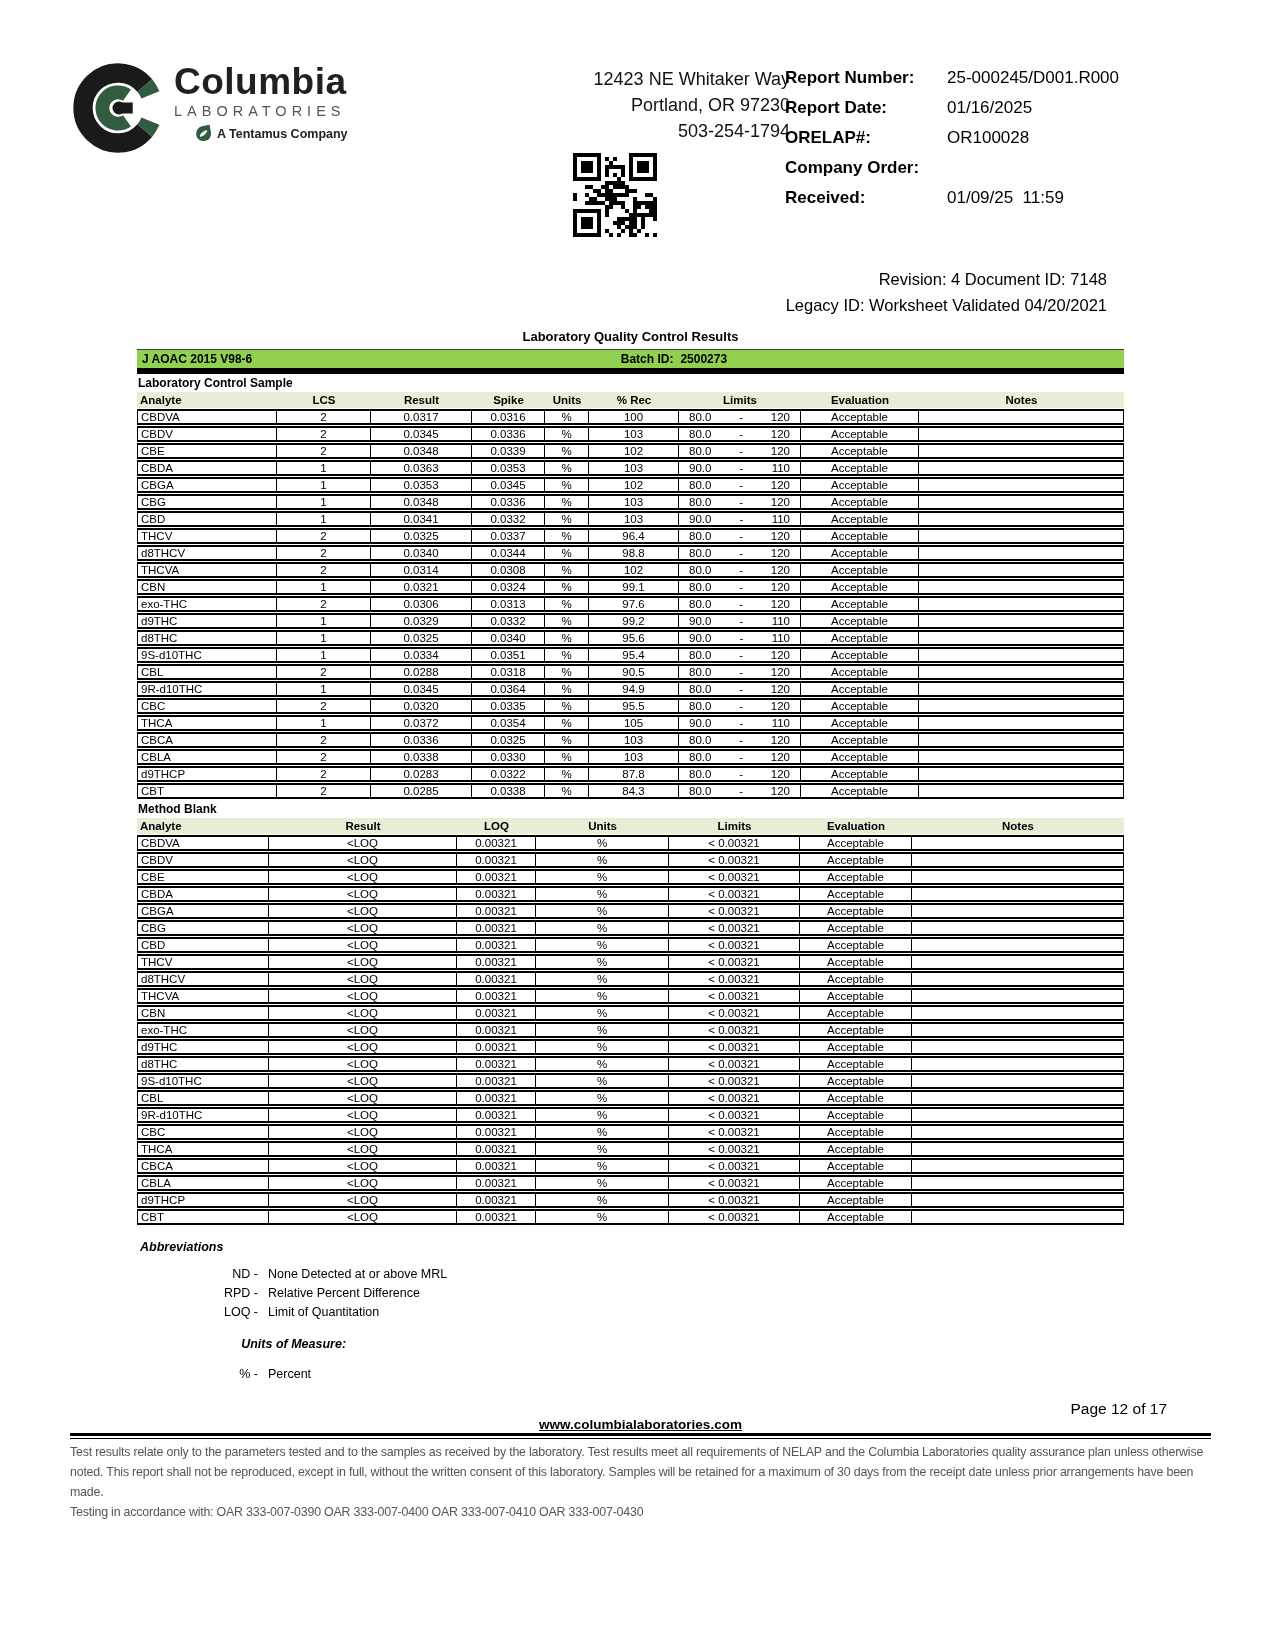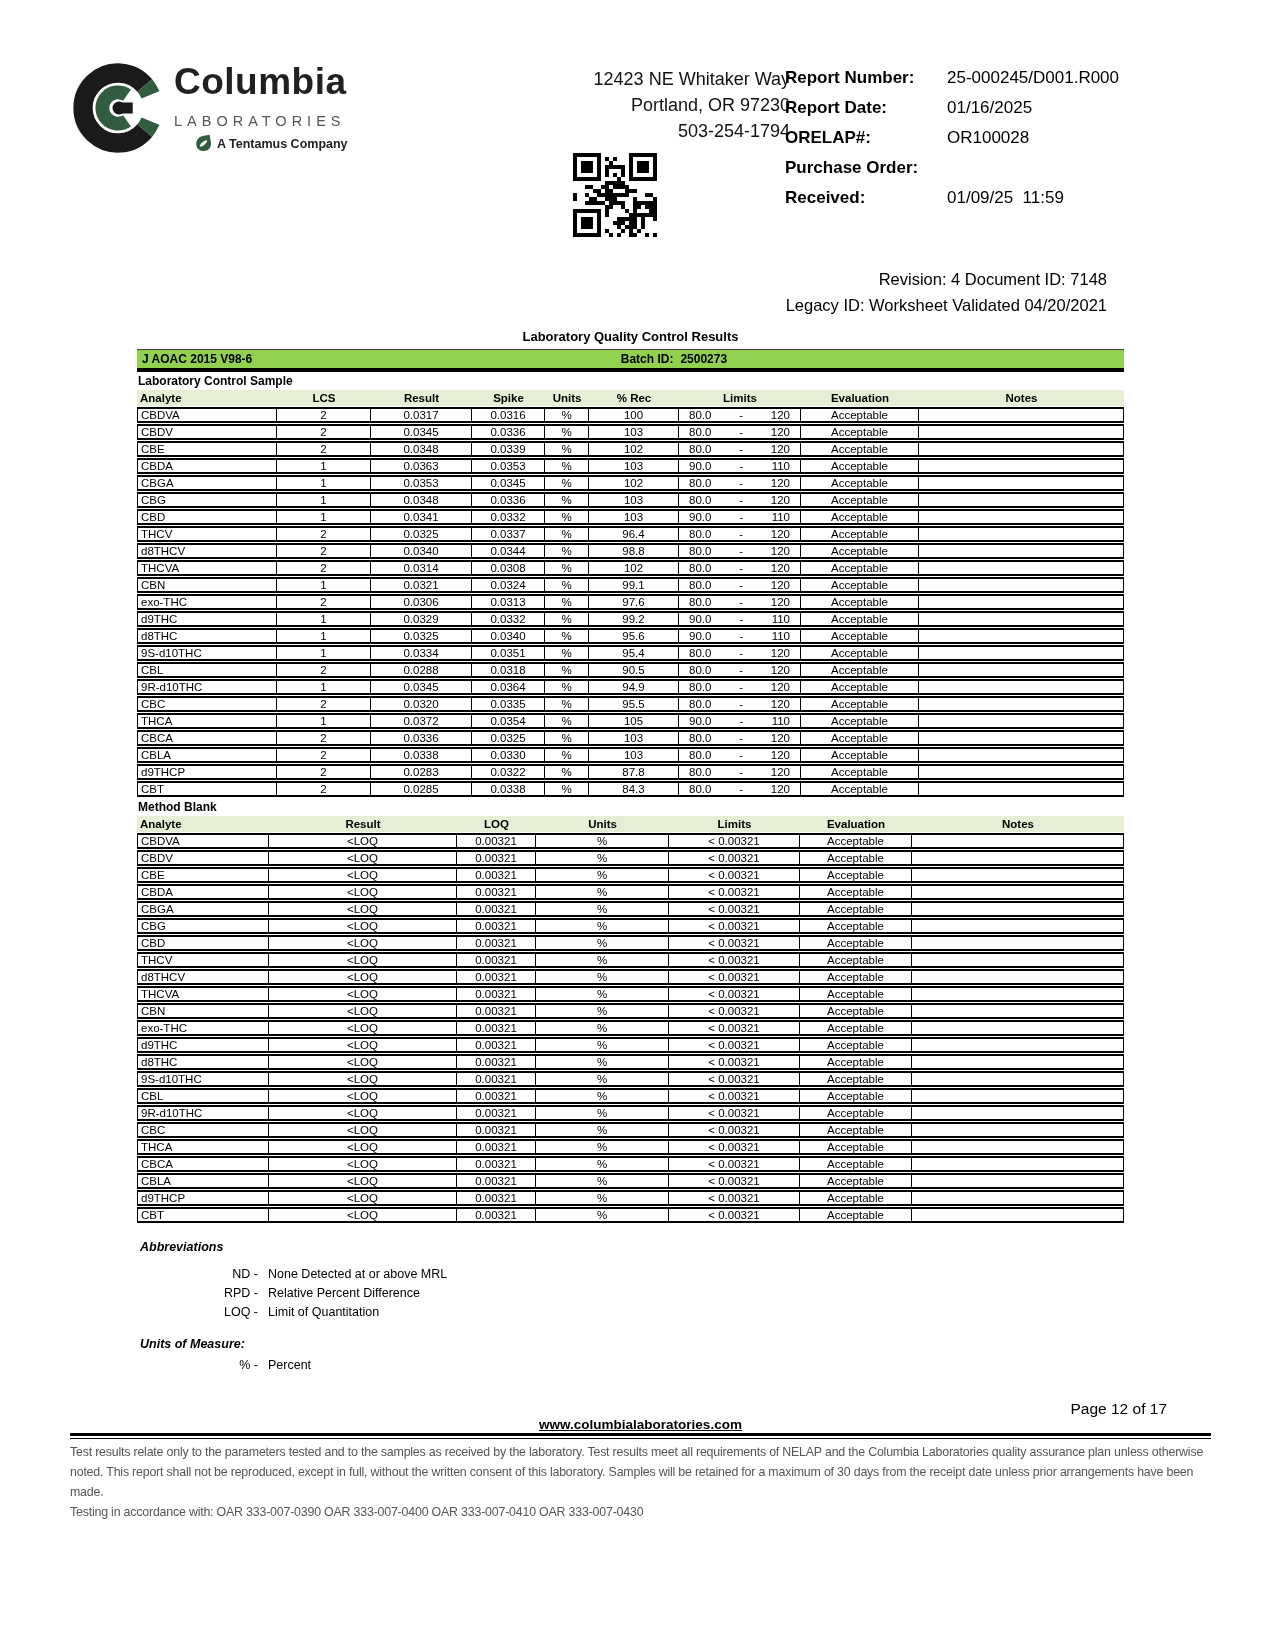--- a/index.html
+++ b/index.html
@@ -3,21 +3,21 @@
 <meta charset="utf-8">
 <style>
   html,body{margin:0;padding:0;background:#fff;}
   .page{position:relative;width:1275px;height:1630px;background:#fff;overflow:hidden;
         font-family:"Liberation Sans",sans-serif;color:#000;}
 
   
   .logo{position:absolute;left:72px;top:62px;display:flex;align-items:flex-start;}
   .logo-text{margin-left:10px;}
   .brand{font-size:37px;font-weight:bold;color:#221f20;line-height:40px;letter-spacing:.5px;}
-  .brand-sub{font-size:14.5px;color:#555;letter-spacing:5px;margin-top:11px;}
+  .brand-sub{font-size:14.5px;color:#555;letter-spacing:5px;margin-top:1px;}
   .tagline{display:flex;align-items:center;margin-top:7px;margin-left:22px;}
   .leaf{width:15px;height:15px;background:#315c40;border-radius:70% 0 60% 60%;margin-right:6px;
         position:relative;transform:rotate(-10deg);}
   .leaf:after{content:"";position:absolute;left:3px;top:6px;width:9px;height:3px;background:#fff;border-radius:50%;transform:rotate(-30deg);}
   .tagline-text{font-size:12.5px;font-weight:bold;color:#222;}
 
   .addr{position:absolute;left:430px;top:66px;width:360px;text-align:right;
         font-size:18px;line-height:26px;color:#111;}
   .qr{position:absolute;left:573px;top:153px;width:84px;height:84px;}
   .qr svg{width:84px;height:84px;shape-rendering:crispEdges;}
@@ -25,21 +25,21 @@
   .report-info{position:absolute;left:785px;top:68px;width:430px;font-size:17px;}
   .ri-row{display:flex;margin-bottom:10px;}
   .ri-label{width:162px;font-weight:bold;}
   .ri-value{white-space:pre;}
 
   .revision{position:absolute;right:168px;top:266px;text-align:right;font-size:16.5px;line-height:26px;}
 
   
   .qc-block{position:absolute;left:137px;top:329px;width:987px;}
   .qc-title{text-align:center;font-weight:bold;font-size:13px;margin-bottom:5px;}
-  .green-bar{background:#92d050;border-top:1px solid #3c3c3c;border-bottom:4px solid #000000;
+  .green-bar{background:#92d050;border-top:1px solid #3c3c3c;border-bottom:6px solid #000000;
              height:18px;display:flex;align-items:center;font-weight:bold;font-size:12px;padding:0 5px;}
   .gb-method{width:49%;}
   .gb-batch{display:flex;gap:7px;}
   .section-label{font-weight:bold;font-size:12px;padding:2px 0 1px 1px;}
 
   table.qc{width:987px;table-layout:fixed;border-collapse:separate;border-spacing:0 1px;font-size:11.5px;}
   table.qc th{background:#e6eed6;font-weight:bold;text-align:center;height:16px;padding:0 3px;
               font-size:11.5px;overflow:hidden;white-space:nowrap;}
   table.qc th.ta-l{text-align:left;}
   table.qc td{border-top:2px solid #000;border-bottom:2px solid #000;border-right:1px solid #000;
@@ -54,21 +54,21 @@
   .lcs col.c8{width:205px}
   .mb col.c0{width:132px}.mb col.c1{width:188px}.mb col.c2{width:79px}.mb col.c3{width:133px}
   .mb col.c4{width:131px}.mb col.c5{width:112px}.mb col.c6{width:212px}
 
   
   .abbr{position:absolute;left:140px;top:1240px;font-size:12.5px;}
   .abbr-title{font-weight:bold;font-style:italic;margin-bottom:11px;}
   .abbr-row{display:flex;line-height:19px;}
   .abbr-key{width:118px;text-align:right;}
   .abbr-def{margin-left:10px;}
-  .uom-title{font-weight:bold;font-style:italic;margin-top:15px;margin-bottom:5px;}
+  .uom-title{font-weight:bold;font-style:italic;margin-top:15px;margin-bottom:14px;text-align:center;}
 
   
   .footer{position:absolute;left:70px;top:1400px;width:1141px;}
   .page-num{position:absolute;right:44px;top:0;font-size:15.5px;}
   .site{text-align:center;font-weight:bold;text-decoration:underline;font-size:13.5px;
         margin-top:17px;color:#000;}
   .rule{margin-top:1px;height:2px;border-top:3px solid #000;border-bottom:1px solid #000;}
   .disclaimer{color:#55565a;font-size:12.4px;line-height:1.6;margin-top:4px;letter-spacing:-0.2px;}
   .testing{color:#55565a;font-size:12.4px;margin-top:2px;letter-spacing:-0.2px;}
 </style>
@@ -241,21 +241,21 @@
     </div>
     <div class="ri-row">
       <div class="ri-label">Report Date:</div>
       <div class="ri-value">01/16/2025</div>
     </div>
     <div class="ri-row">
       <div class="ri-label">ORELAP#:</div>
       <div class="ri-value">OR100028</div>
     </div>
     <div class="ri-row">
-      <div class="ri-label">Purchase Order:</div>
+      <div class="ri-label">Company Order:</div>
       <div class="ri-value"></div>
     </div>
     <div class="ri-row">
       <div class="ri-label">Received:</div>
       <div class="ri-value">01/09/25  11:59</div>
     </div>
   </div>
 
   <div class="revision">
     <div>Revision: 4 Document ID: 7148</div>

